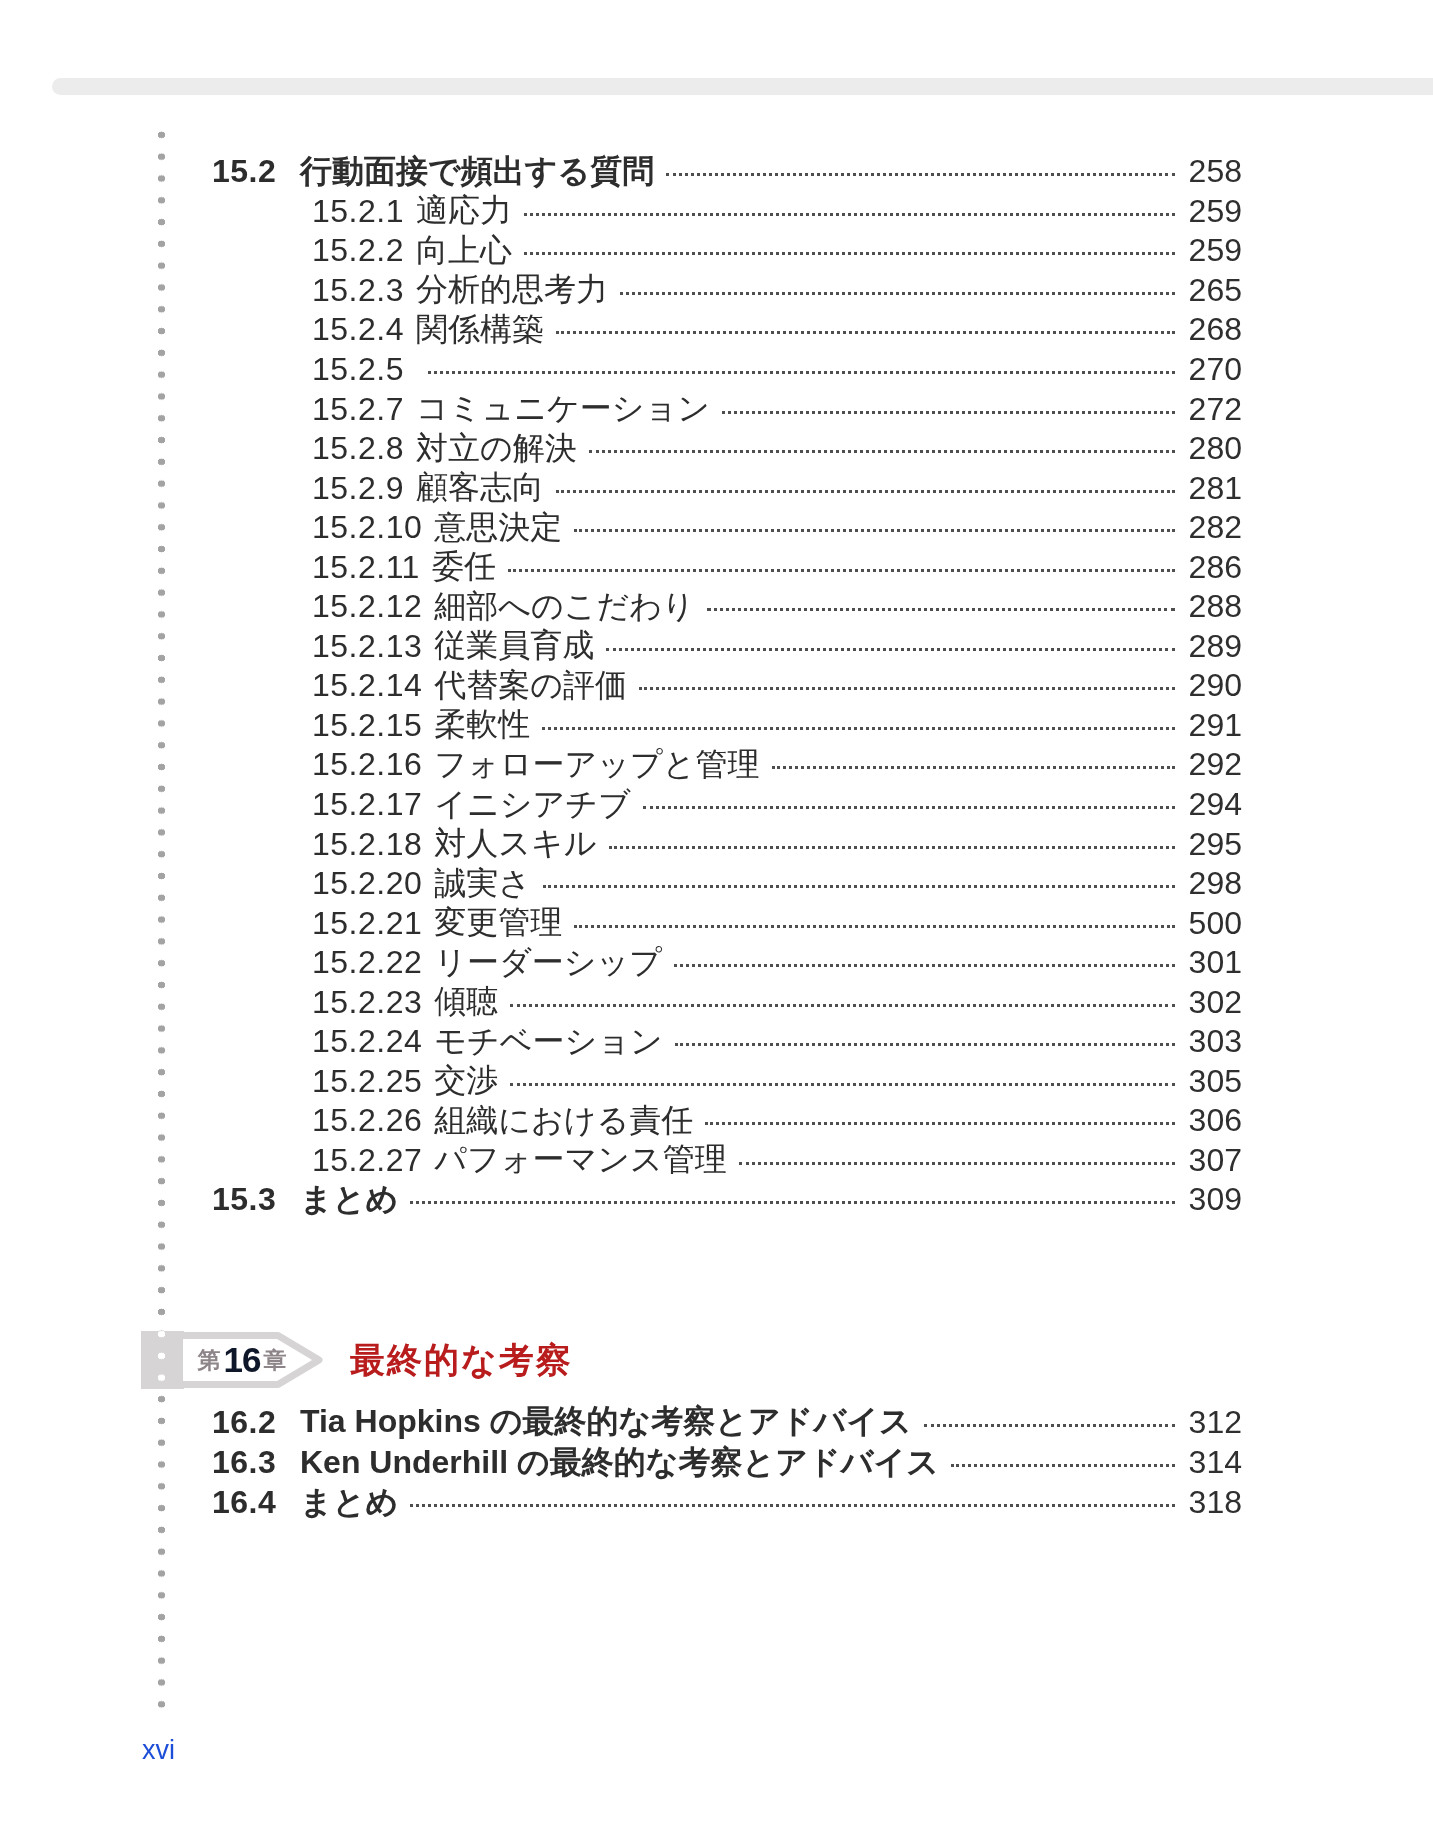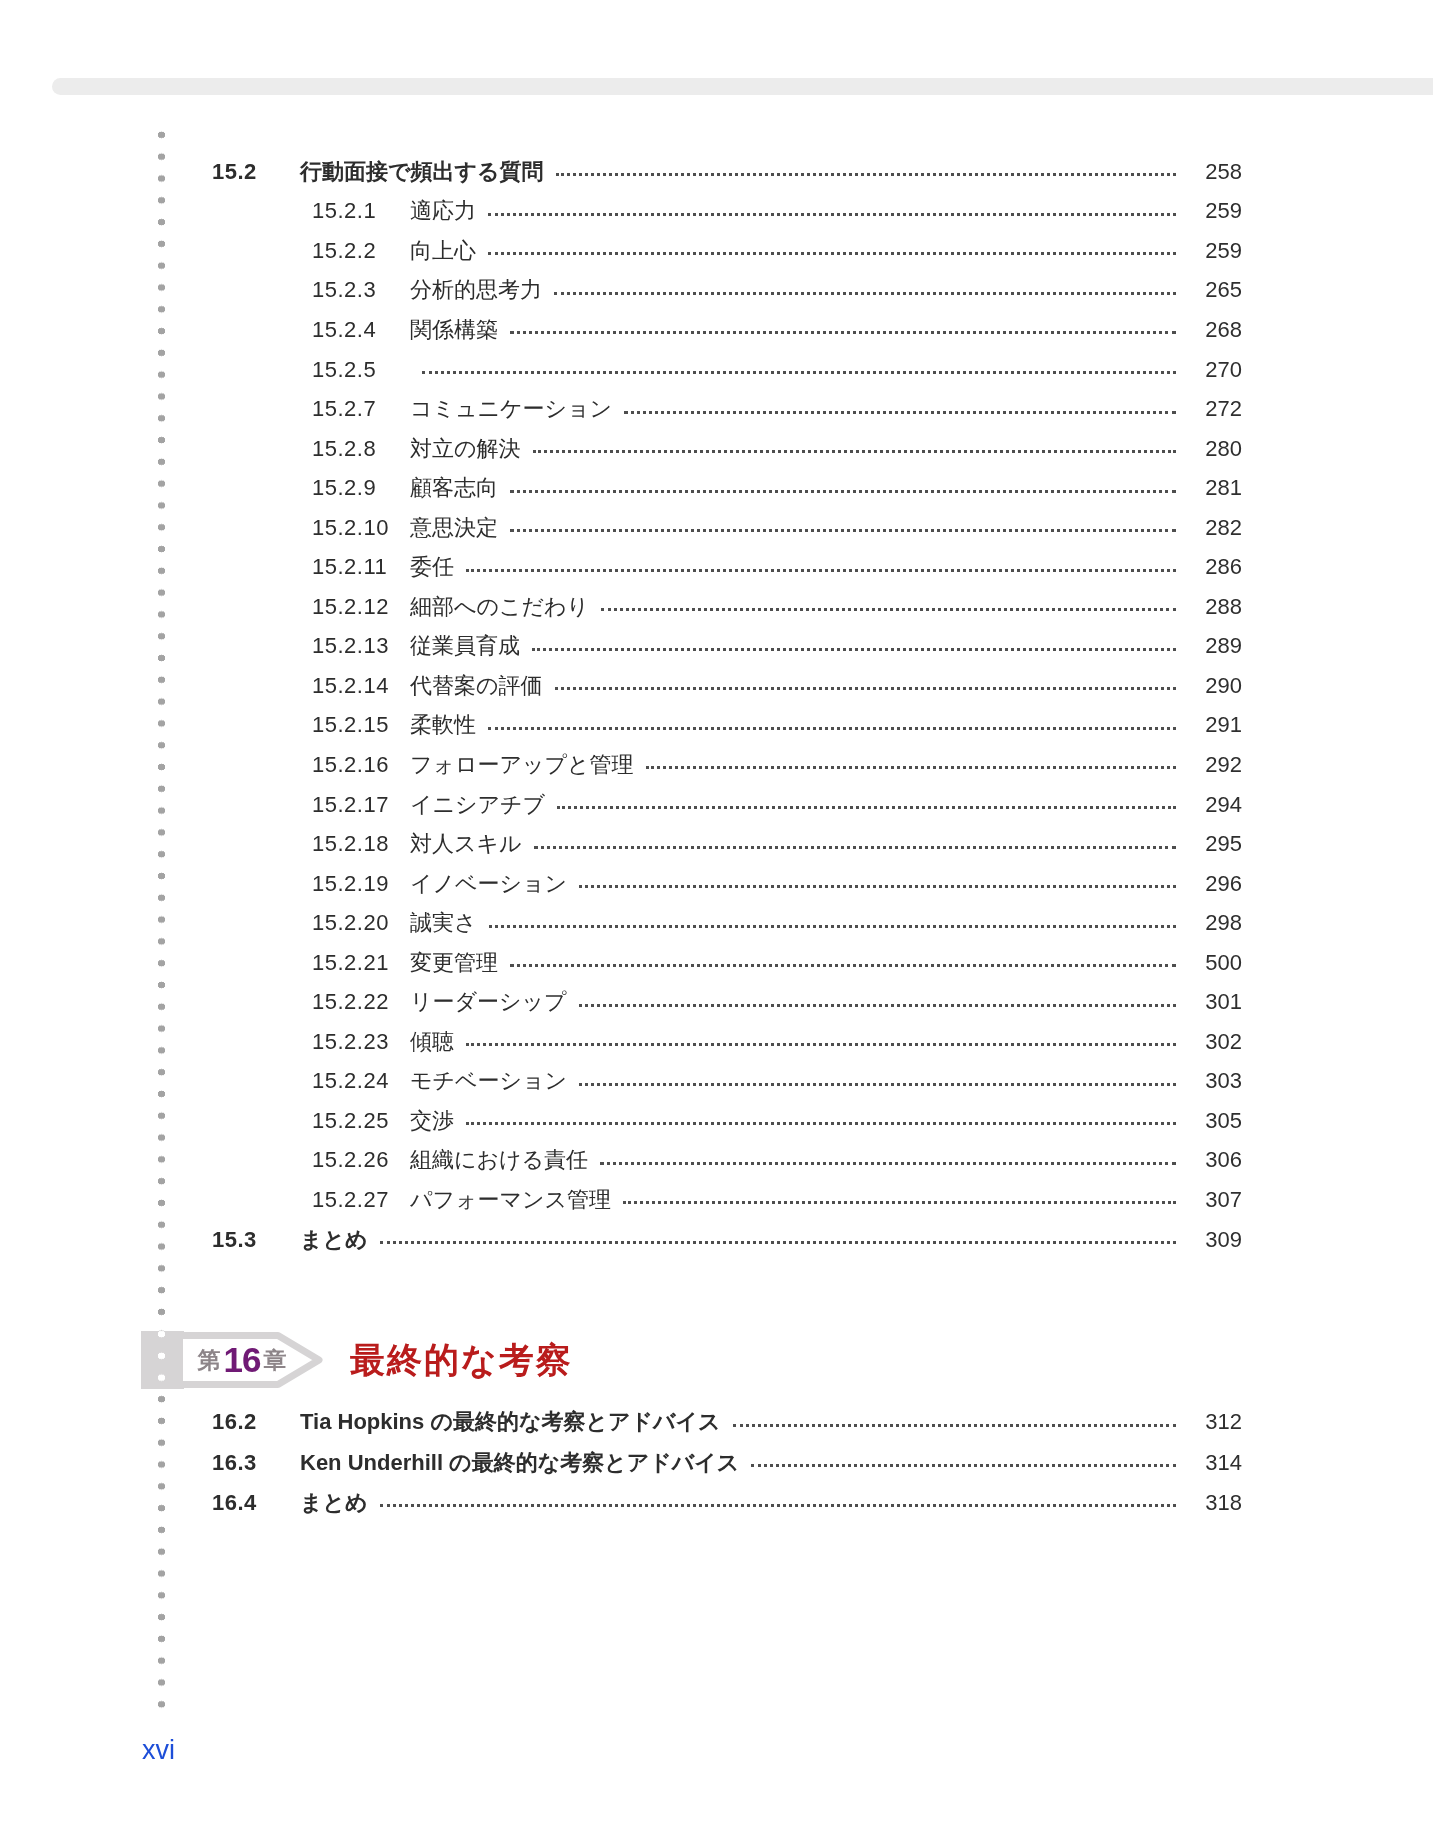--- a/index.html
+++ b/index.html
@@ -40,21 +40,21 @@
     left: 212px;
     width: 1030px;
     z-index: 2;
   }
   .toc-15 { top: 152px; }
   .toc-16 { top: 1402px; }
   .row {
     display: flex;
     align-items: center;
     height: 39.55px;
-    font-size: 22px;
+    font-size: 32px;
     white-space: nowrap;
   }
   .toc-16 .row { height: 40.4px; }
   .row .num {
     flex: 0 0 auto;
     min-width: 74px;
     margin-right: 14px;
     letter-spacing: 0.5px;
   }
   .row.lv1 .num, .row.lv1 .title { font-weight: bold; }
@@ -105,21 +105,21 @@
     z-index: 4;
     color: #8d8589;
   }
   .chapter-badge-text .prefix, .chapter-badge-text .suffix {
     font-size: 23px;
     font-weight: bold;
   }
   .chapter-badge-text .chapnum {
     font-size: 35px;
     font-weight: bold;
-    color: #701a75;
+    color: #0f172a;
     margin: 0 3px;
     letter-spacing: -1px;
   }
   .chapter-title {
     position: absolute;
     left: 350px; top: 1332px;
     height: 56px;
     line-height: 56px;
     font-size: 35px;
     font-weight: 900;
@@ -247,26 +247,20 @@
       <span class="num">15.2.17</span>
       <span class="title">イニシアチブ</span>
       <span class="leader"></span>
       <span class="pagenum">294</span>
     </div>
       <div class="row lv2">
       <span class="num">15.2.18</span>
       <span class="title">対人スキル</span>
       <span class="leader"></span>
       <span class="pagenum">295</span>
-    </div>
-      <div class="row lv2">
-      <span class="num">15.2.19</span>
-      <span class="title">イノベーション</span>
-      <span class="leader"></span>
-      <span class="pagenum">296</span>
     </div>
       <div class="row lv2">
       <span class="num">15.2.20</span>
       <span class="title">誠実さ</span>
       <span class="leader"></span>
       <span class="pagenum">298</span>
     </div>
       <div class="row lv2">
       <span class="num">15.2.21</span>
       <span class="title">変更管理</span>

